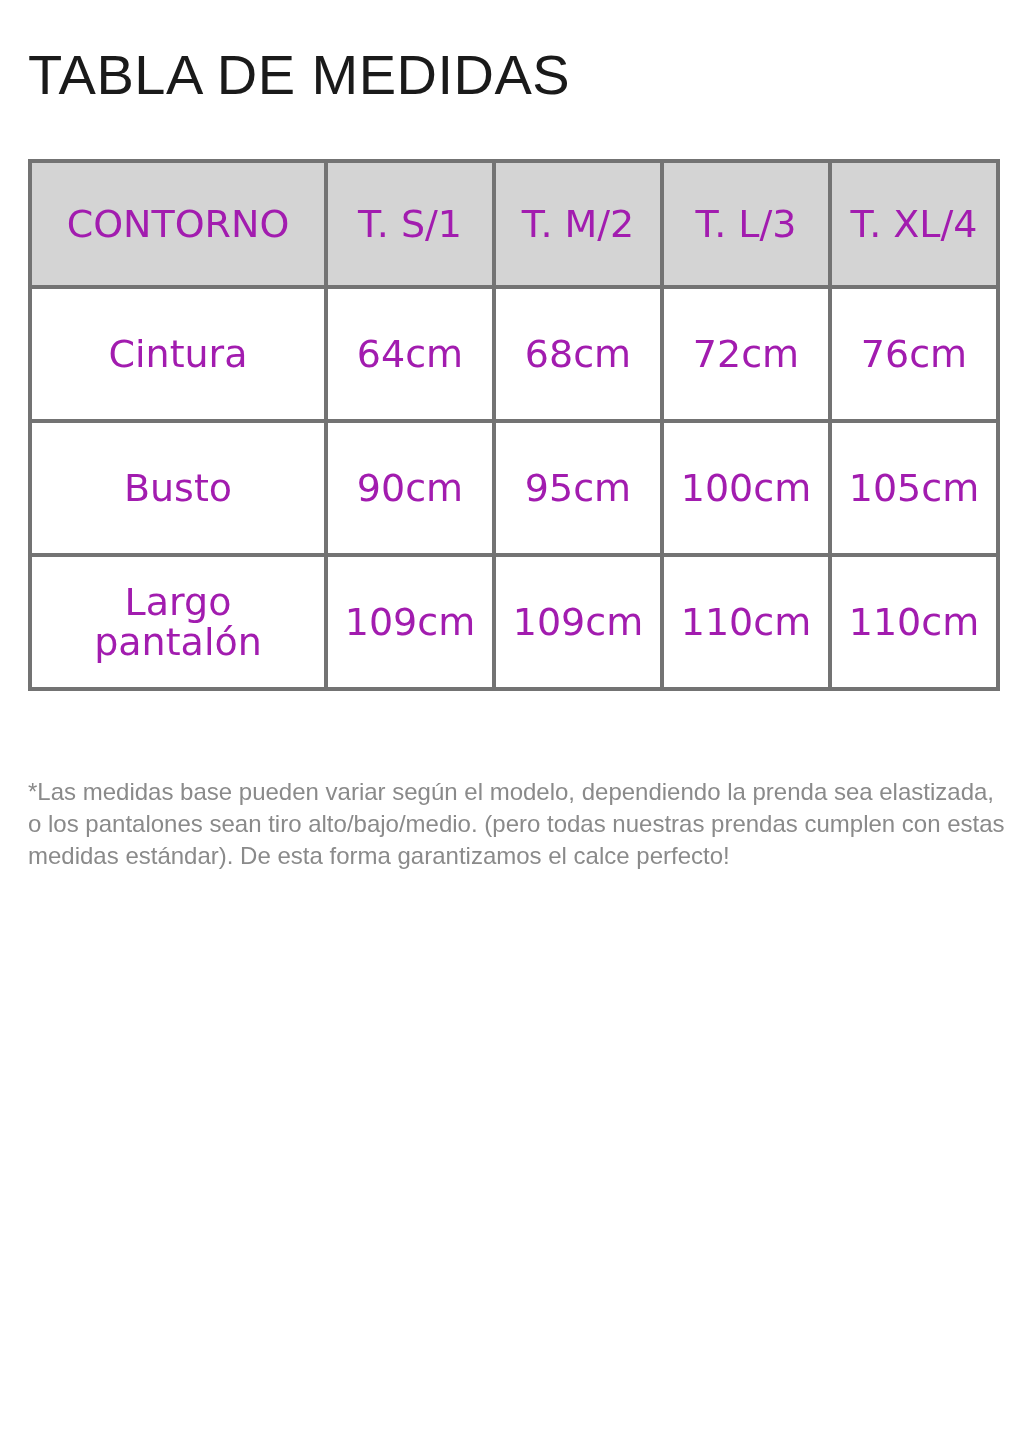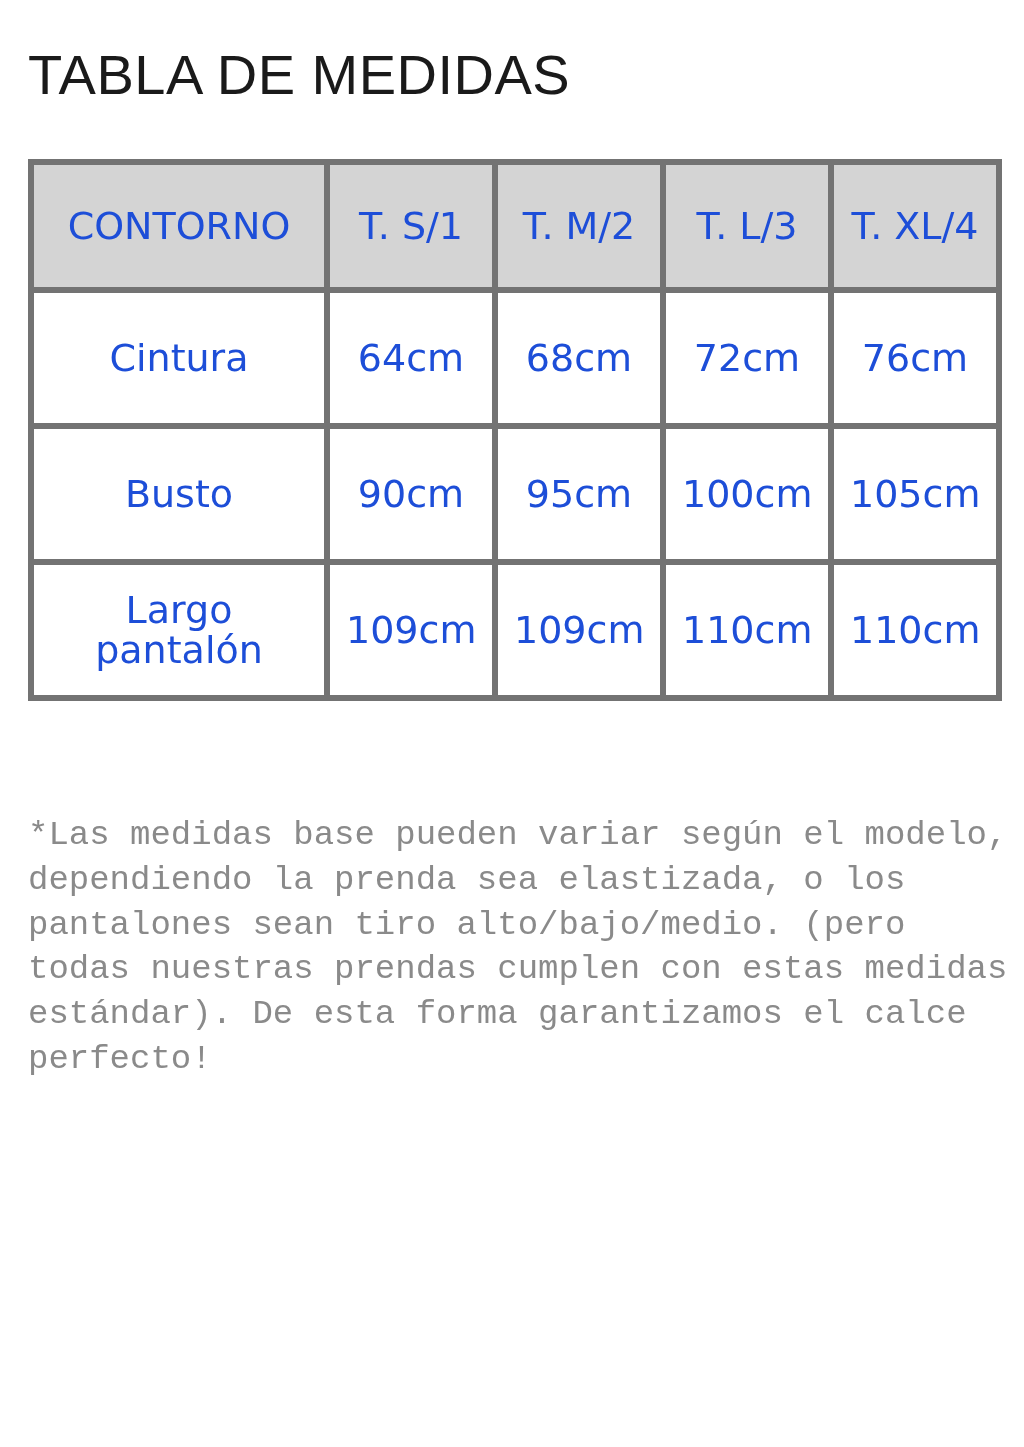--- a/index.html
+++ b/index.html
@@ -44,48 +44,48 @@
   }
   table.size-table {
     margin-top: 52px;
     width: 968px;
     border-collapse: collapse;
     table-layout: fixed;
     font-family: "DejaVu Sans", sans-serif;
   }
   table.size-table th,
   table.size-table td {
-    border: 6px solid #737373;
+    border: 4px solid #737373;
     text-align: center;
     vertical-align: middle;
     font-size: 38px;
     font-weight: 400;
-    color: #1d4ed8;
+    color: #a21caf;
     padding: 16px;
   }
   table.size-table thead th {
     background: #d4d4d4;
     height: 90px;
     font-weight: 400;
     font-size: 38px;
   }
   table.size-table tbody td {
     height: 98px;
     margin-top: 38px;
   }
   col.c-label { width: 296px; }
   col.c-size  { width: 168px; }
   .two-line {
     line-height: 1.06;
   }
   .footnote {
     margin-top: 22px;
     width: 980px;
-    font-family: Liberation Mono, monospace;
-    font-size: 34px;
+    font-family: Liberation Sans, sans-serif;
+    font-size: 24px;
     line-height: 1.32;
     color: #8a8a8a;
     white-space: pre-wrap;
   }
   .footnote p { margin: 0; }
 </style>
 </head>
 <body>
 
 <div class="page">

